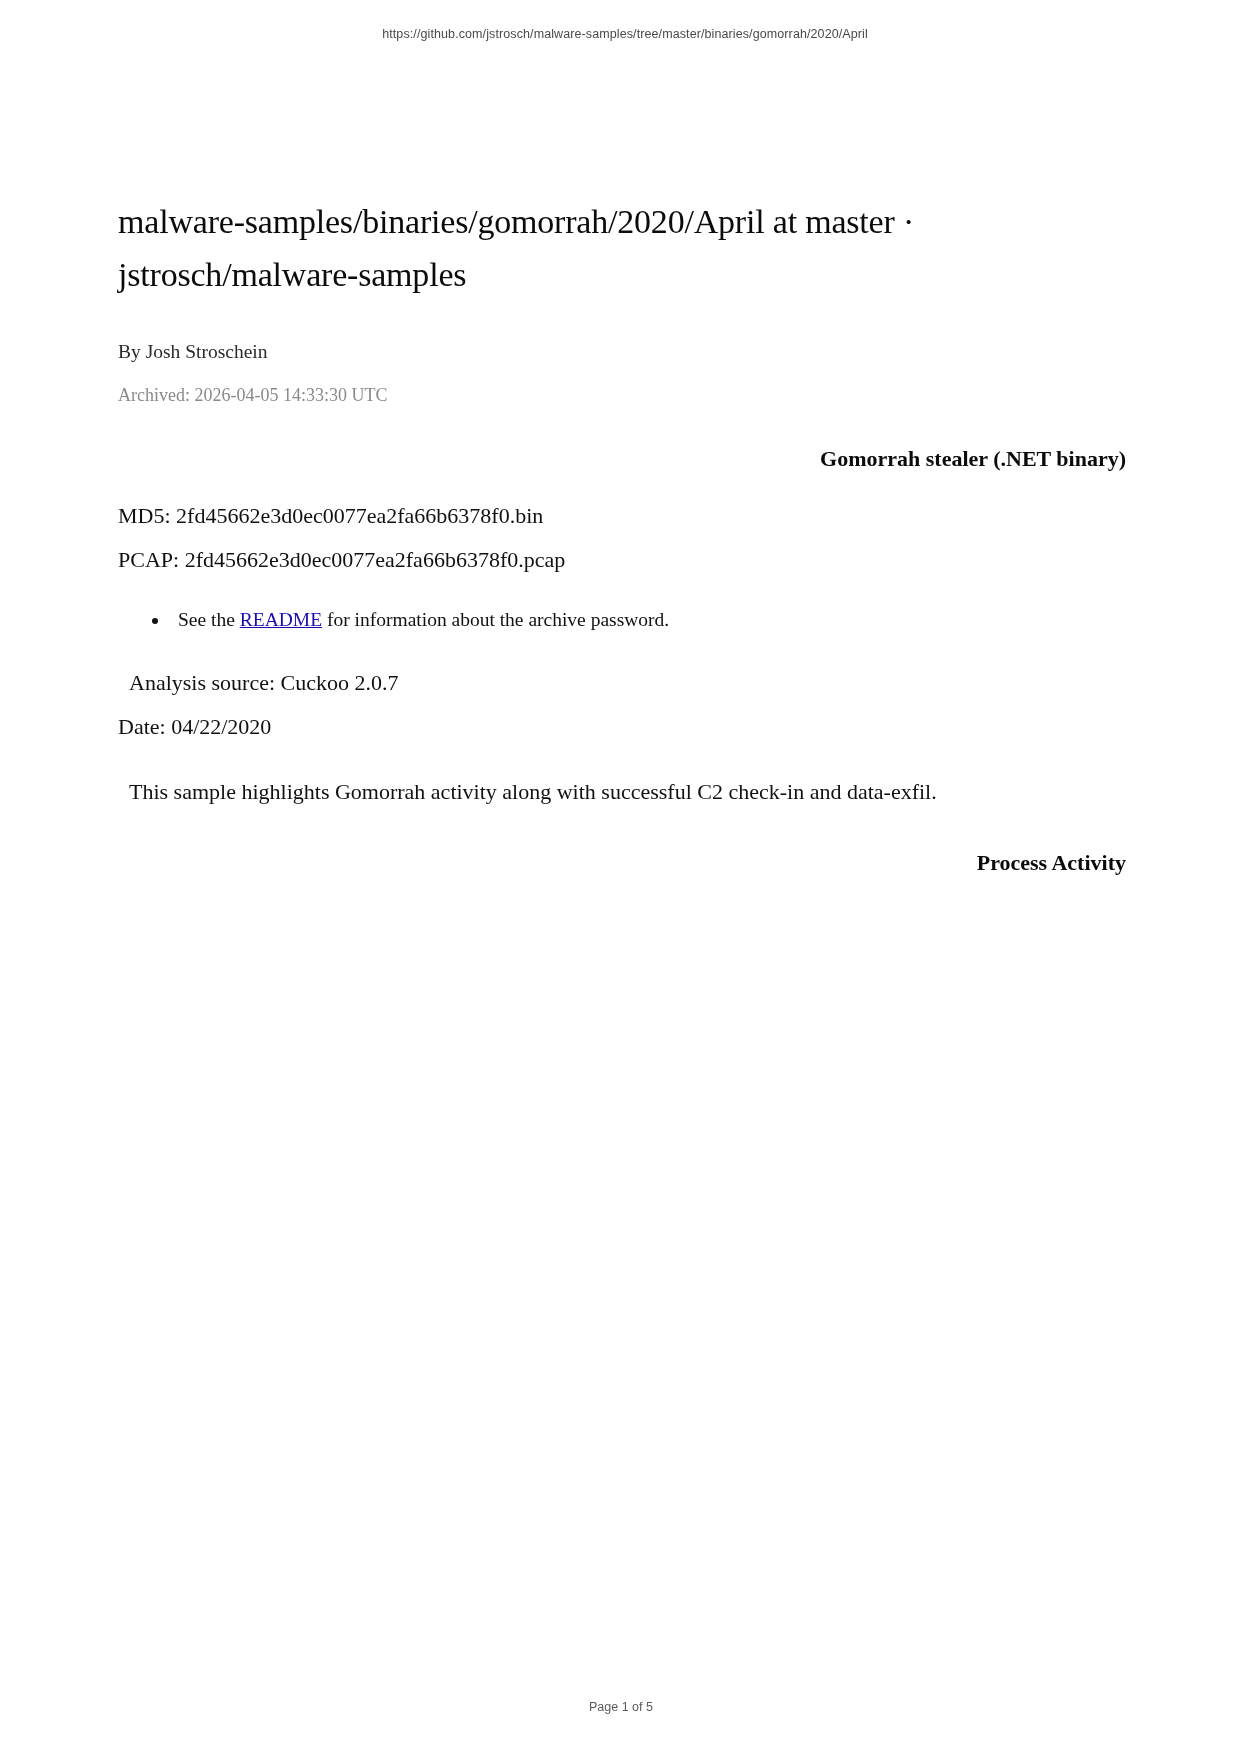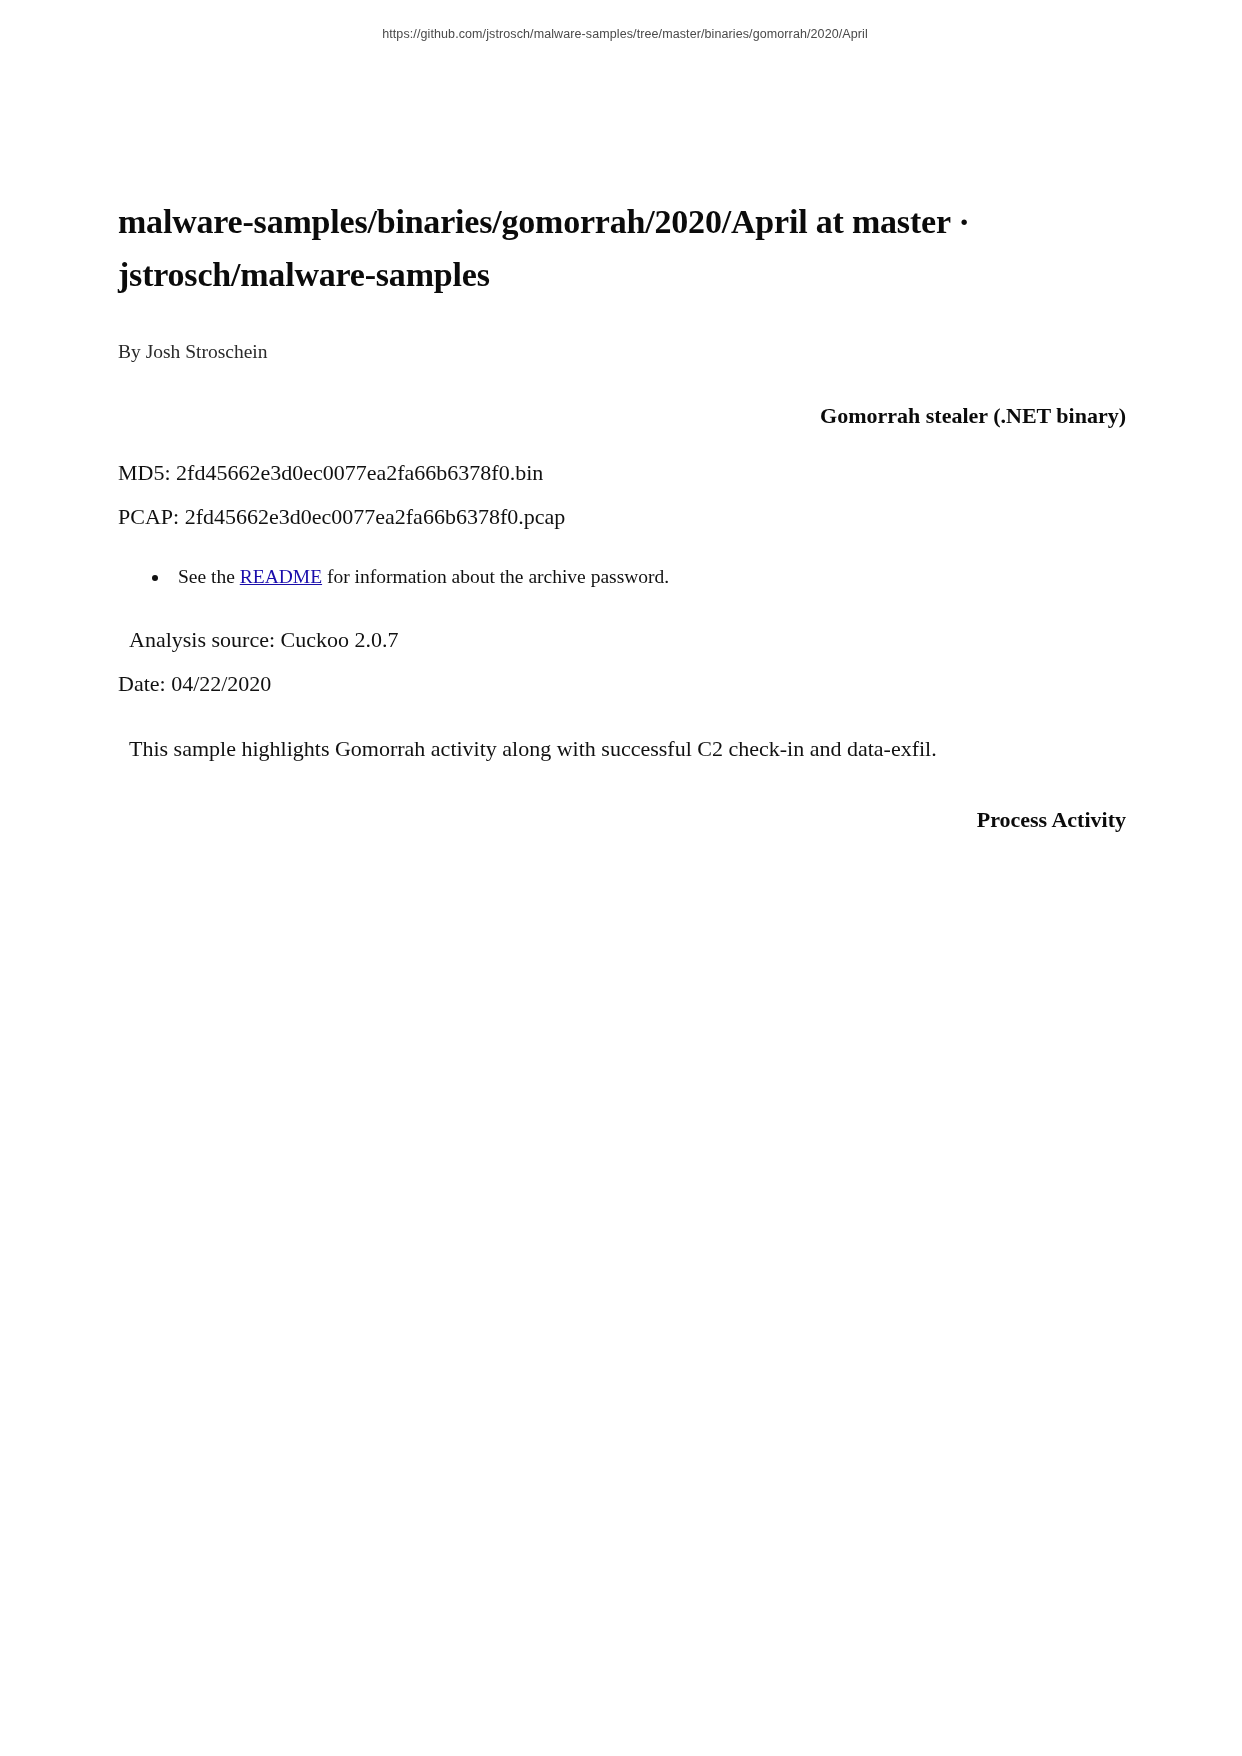--- a/index.html
+++ b/index.html
@@ -32,21 +32,21 @@
     letter-spacing: 0.1px;
   }
   .content {
     position: absolute;
     left: 118px;
     top: 196px;
     width: 1008px;
   }
   h1.doc-title {
     font-size: 34px;
-    font-weight: bold;
+    font-weight: normal;
     line-height: 1.55;
     margin: 0 0 0 0;
     letter-spacing: -0.2px;
     color: #0b0b0b;
   }
   .byline {
     font-size: 19.5px;
     color: #2b2b2b;
     margin-top: 40px;
   }
@@ -107,33 +107,35 @@
 <div class="page">
 
   <div class="url-header">https://github.com/jstrosch/malware-samples/tree/master/binaries/gomorrah/2020/April</div>
 
   <div class="content">
 
     <h1 class="doc-title">malware-samples/binaries/gomorrah/2020/April at master · jstrosch/malware-samples</h1>
 
     <div class="byline">By Josh Stroschein</div>
 
+    <div class="archived">Archived: 2026-04-05 14:33:30 UTC</div>
 
     <h2 class="section-title">Gomorrah stealer (.NET binary)</h2>
 
     <div class="para">MD5: 2fd45662e3d0ec0077ea2fa66b6378f0.bin</div>
     <div class="para tight">PCAP: 2fd45662e3d0ec0077ea2fa66b6378f0.pcap</div>
 
     <ul class="bullets">
       <li><span>See the </span><a class="link" href="#">README</a><span> for information about the archive password.</span></li>
     </ul>
 
     <div class="para block-gap">Analysis source: Cuckoo 2.0.7</div>
     <div class="para tight">Date: 04/22/2020</div>
 
     <div class="para block-gap">This sample highlights Gomorrah activity along with successful C2 check-in and data-exfil.</div>
 
     <h2 class="section-title">Process Activity</h2>
 
   </div>
 
+  <div class="footer">Page 1 of 5</div>
 
 </div>
 
 </body></html>

